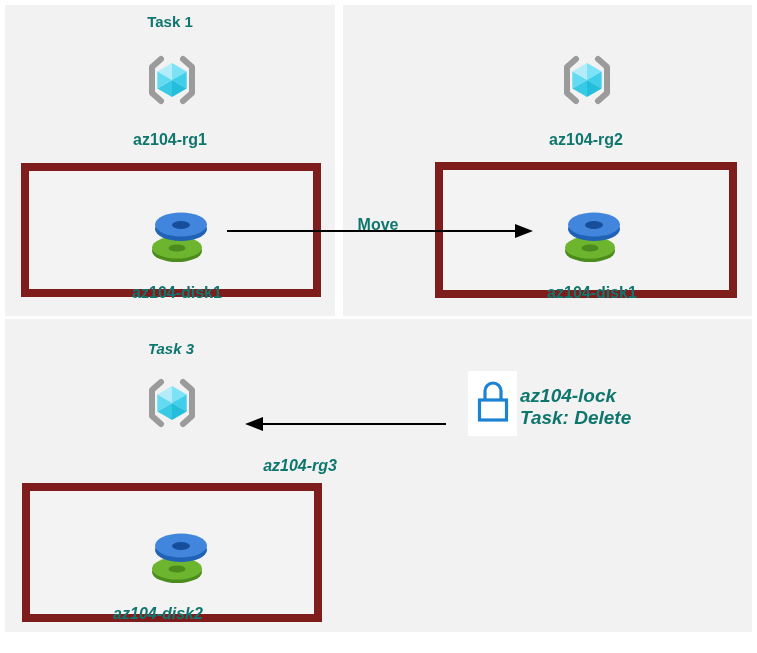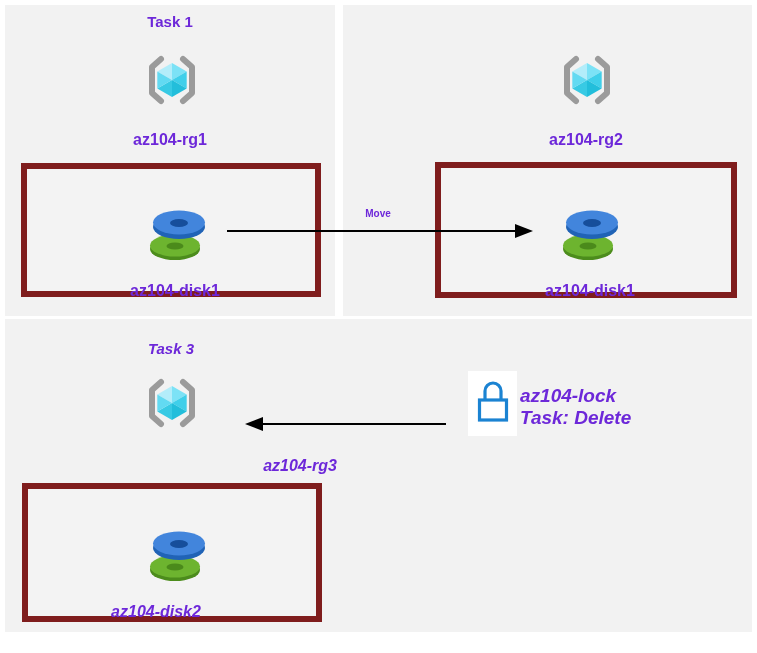--- a/index.html
+++ b/index.html
@@ -1,33 +1,33 @@
 <!DOCTYPE html>
 <html><head>
 <meta charset="utf-8">
 <style>
   html,body{margin:0;padding:0;background:#ffffff;}
   .stage{
     position:relative;width:757px;height:653px;background:#ffffff;overflow:hidden;
-    font-family:"Liberation Sans","DejaVu Sans",sans-serif;color:#6d28d9;font-weight:bold;
+    font-family:"Liberation Sans","DejaVu Sans",sans-serif;color:#0f766e;font-weight:bold;
   }
   .panel{position:absolute;background:#f2f2f2;}
   .panel-task1{left:5px;top:5px;width:330px;height:311px;}
   .panel-task2{left:343px;top:5px;width:409px;height:311px;}
   .panel-task3{left:5px;top:319px;width:747px;height:313px;font-style:italic;}
   .ctext{position:absolute;text-align:center;}
   .task-title{font-size:15px;}
   .rg-label,.disk-label{font-size:16px;margin-top:12px;}
-  .inner-box{position:absolute;border:6px solid #7f1d1d;box-sizing:border-box;background:#f3f3f3;padding-left:8px;}
+  .inner-box{position:absolute;border:8px solid #7f1d1d;box-sizing:border-box;background:#f3f3f3;padding-left:8px;}
   .box1{left:16px;top:158px;width:300px;height:134px;}
   .box2{left:92px;top:157px;width:302px;height:136px;}
   .box3{left:17px;top:164px;width:300px;height:139px;}
   .icon{position:absolute;}
   .arrow-layer{position:absolute;left:0;top:0;width:757px;height:653px;pointer-events:none;}
-  .move-label{position:absolute;left:343px;top:208px;width:70px;text-align:center;font-size:10px;}
+  .move-label{position:absolute;left:343px;top:216px;width:70px;text-align:center;font-size:16px;}
   .lock-tile{
     position:absolute;left:463px;top:52px;width:49px;height:65px;background:#ffffff;
     display:flex;align-items:center;justify-content:center;
   }
   .lock-text{
     position:absolute;left:515px;top:66px;width:172px;text-align:left;
     font-size:19px;line-height:22px;
   }
 </style>
 </head>

